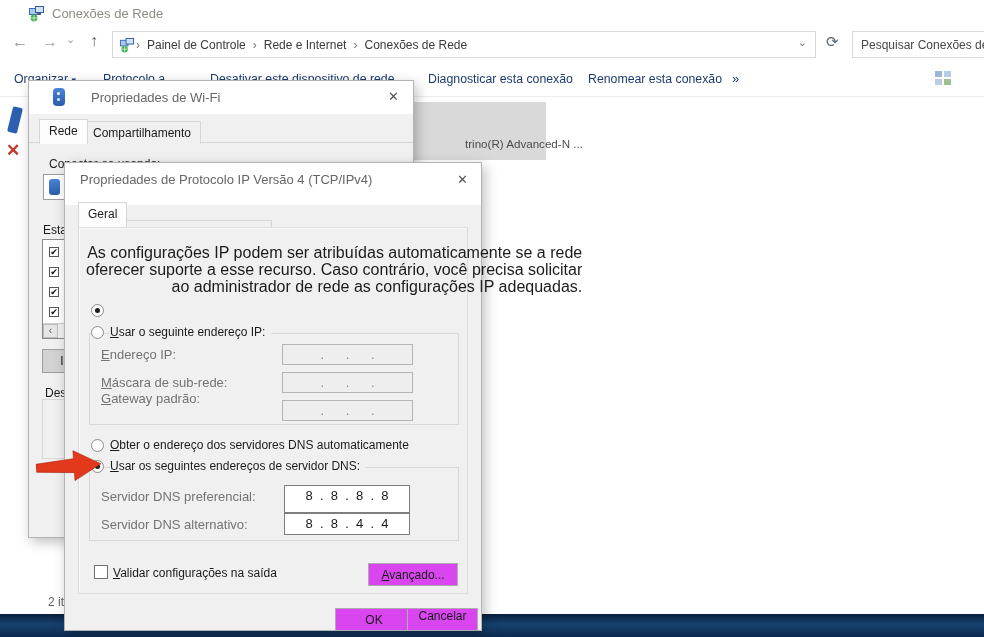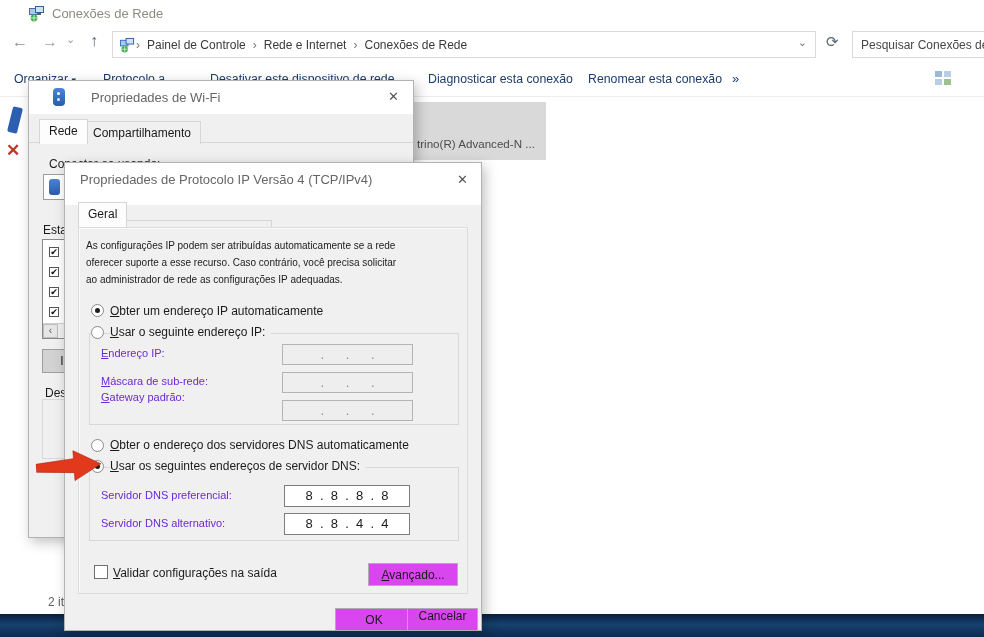--- a/index.html
+++ b/index.html
@@ -13,39 +13,39 @@
   .nav-glyph { font-size:16px; line-height:16px; color:#8f8f8f; }
   .addr-bar { border:1px solid #d9d9d9; background:#fff; display:flex; align-items:center; }
   .crumb { font-size:12px; color:#3a3a3a; padding:0 7px; white-space:nowrap; }
   .crumb-sep { font-size:12px; color:#777; }
   .search-box { border:1px solid #d9d9d9; background:#fff; }
   .search-box input { border:0; outline:0; width:100%; height:100%; font-family:"Liberation Sans",sans-serif; font-size:12px; padding-left:8px; color:#3f3f3f; }
   .search-box input::placeholder { color:#474747; opacity:1; }
   .cmd { font-size:12.3px; color:#1d3c6e; white-space:nowrap; }
   .hairline { height:1px; background:#ececec; }
   .tile { background:#d9d9d9; }
-  .tile-text { font-size:11.6px; color:#4c4c4c; white-space:nowrap; }
+  .tile-text { font-size:11.6px; color:#4c4c4c; white-space:nowrap;margin-left:48px; }
   .statusbar { font-size:12px; color:#5e5e5e; }
 
   
   .dialog { background:#f0f0f0; border:1px solid #b3b3b3; box-shadow:3px 4px 12px rgba(0,0,0,.25); }
   .dlg-titlebar { position:absolute; left:0; top:0; right:0; height:33px; background:#fff; }
   .dlg-title { position:absolute; top:9px; font-size:13px; color:#666; white-space:nowrap; }
   .dlg-close { position:absolute; top:8px; font-size:13px; color:#555; cursor:default; }
   .tab { position:absolute; height:23px; font-size:12px; padding:4px 9px 0; background:#f0f0f0; border:1px solid #d6d6d6; border-bottom:none; white-space:nowrap; }
   .tab.active { background:#fdfdfd; height:25px; margin-top:-2px; z-index:3; }
   .tabline { position:absolute; height:1px; background:#d6d6d6; }
   .tabpage { position:absolute; background:#f0f0f0; border:1px solid #dcdcdc; box-shadow:inset 1px 1px 0 #fafafa; }
   .lbl { font-size:12px; white-space:nowrap; color:#1b1b1b; }
   .ak { display:inline-block; }
   .ak::first-letter { text-decoration:underline; }
   .radio { position:absolute; width:13px; height:13px; border:1px solid #8a8a8a; border-radius:50%; background:#fff; }
   .radio.sel::after { content:""; position:absolute; left:3px; top:3px; width:5px; height:5px; background:#1d1d1d; border-radius:50%; }
   .groupbox { position:absolute; border:1px solid #d8d8d8; }
-  .iprow-lbl { position:absolute; font-size:11px; color:#6d28d9; white-space:nowrap; }
+  .iprow-lbl { position:absolute; font-size:13px; color:#737373; white-space:nowrap; }
   .ipbox { position:absolute; text-align:center; font-size:13px; }
   .ipbox.disabled { background:#eeeeee; border:1px solid #b4b4b4; color:#8a8a8a; }
   .ipbox.enabled { background:#fff; border:1px solid #7e7e7e; color:#1b1b1b; }
   .checkbox { position:absolute; width:14px; height:14px; background:#fff; border:1px solid #707070; }
   .btn { position:absolute; background:#d946ef; border:1px solid #adadad; font-size:12px; color:#1a1a1a; text-align:center; font-family:"Liberation Sans",sans-serif; }
   .btn span { display:inline-block; }
 
   
   .sunken { background:#fff; border:1px solid #9c9c9c; }
   .listbox { background:#fff; border:1px solid #8a8a8a; }
@@ -174,49 +174,48 @@
   <div class="abs dialog" style="left:64px; top:162px; width:418px; height:469px; z-index:20;">
     <div class="dlg-titlebar" style="height:42px;">
       <span class="dlg-title" style="left:15px;">Propriedades de Protocolo IP Versão 4 (TCP/IPv4)</span>
       <span class="dlg-close" style="right:13px; top:9px;">✕</span>
     </div>
 
     <div class="tab active" style="left:13px; top:41px;">Geral</div>
     <div class="tab" style="left:57px; top:57px;">Configuração alternativa</div>
     <div class="tabpage" style="left:13px; top:64px; width:390px; height:367px;"></div>
 
-    <div class="abs" style="left:21px; top:74px; font-size:10px; line-height:17px; color:#1b1b1b; white-space:nowrap;">
+    <div class="abs" style="left:21px; top:81px; font-size:16px; line-height:17px; color:#1b1b1b; white-space:nowrap;text-align:right;">
       <div>As configurações IP podem ser atribuídas automaticamente se a rede</div>
       <div>oferecer suporte a esse recurso. Caso contrário, você precisa solicitar</div>
       <div>ao administrador de rede as configurações IP adequadas.</div>
     </div>
 
     <span class="radio sel" style="left:26px; top:141px;"></span>
-    <span class="lbl ak abs" style="left:45px; top:141px;">Obter um endereço IP automaticamente</span>
 
     <div class="groupbox" style="left:24px; top:170px; width:370px; height:92px;"></div>
     <span class="radio" style="left:26px; top:163px; background:#fff;"></span>
     <span class="lbl ak abs" style="left:45px; top:162px; background:#f0f0f0; padding-right:6px;">Usar o seguinte endereço IP:</span>
 
     <span class="iprow-lbl ak" style="left:36px; top:184px;">Endereço IP:</span>
     <div class="ipbox disabled" style="left:217px; top:181px; width:131px; height:21px; line-height:19px;">.&nbsp;&nbsp;&nbsp;&nbsp;&nbsp;&nbsp;.&nbsp;&nbsp;&nbsp;&nbsp;&nbsp;&nbsp;.</div>
     <span class="iprow-lbl ak" style="left:36px; top:212px;">Máscara de sub-rede:</span>
     <div class="ipbox disabled" style="left:217px; top:209px; width:131px; height:21px; line-height:19px;">.&nbsp;&nbsp;&nbsp;&nbsp;&nbsp;&nbsp;.&nbsp;&nbsp;&nbsp;&nbsp;&nbsp;&nbsp;.</div>
     <span class="iprow-lbl ak" style="left:36px; top:228px;">Gateway padrão:</span>
     <div class="ipbox disabled" style="left:217px; top:237px; width:131px; height:21px; line-height:19px;">.&nbsp;&nbsp;&nbsp;&nbsp;&nbsp;&nbsp;.&nbsp;&nbsp;&nbsp;&nbsp;&nbsp;&nbsp;.</div>
 
     <span class="radio" style="left:26px; top:276px;"></span>
     <span class="lbl ak abs" style="left:45px; top:275px;">Obter o endereço dos servidores DNS automaticamente</span>
 
     <div class="groupbox" style="left:24px; top:304px; width:370px; height:74px;"></div>
     <span class="radio sel" style="left:26px; top:297px;"></span>
     <span class="lbl ak abs" style="left:45px; top:296px; background:#f0f0f0; padding-right:6px;">Usar os seguintes endereços de servidor DNS:</span>
 
     <span class="iprow-lbl" style="left:36px; top:326px;">Servidor DNS preferencial:</span>
-    <div class="ipbox enabled" style="left:219px; top:322px; width:126px; height:22px; line-height:20px;">8&nbsp;&nbsp;.&nbsp;&nbsp;8&nbsp;&nbsp;.&nbsp;&nbsp;8&nbsp;&nbsp;.&nbsp;&nbsp;8</div>
+    <div class="ipbox enabled" style="left:219px; top:322px; width:126px; height:28px; line-height:20px;">8&nbsp;&nbsp;.&nbsp;&nbsp;8&nbsp;&nbsp;.&nbsp;&nbsp;8&nbsp;&nbsp;.&nbsp;&nbsp;8</div>
     <span class="iprow-lbl" style="left:36px; top:354px;">Servidor DNS alternativo:</span>
     <div class="ipbox enabled" style="left:219px; top:350px; width:126px; height:22px; line-height:20px;">8&nbsp;&nbsp;.&nbsp;&nbsp;8&nbsp;&nbsp;.&nbsp;&nbsp;4&nbsp;&nbsp;.&nbsp;&nbsp;4</div>
 
     <span class="checkbox" style="left:29px; top:402px;"></span>
     <span class="lbl ak abs" style="left:48px; top:403px;">Validar configurações na saída</span>
     <div class="btn" style="left:303px; top:400px; width:90px; height:23px;">
       <span class="ak" style="margin-top:4px;">Avançado...</span>
     </div>
 
     <div class="btn" style="left:248px; top:445px; width:78px; height:23px;margin-left:22px;">

